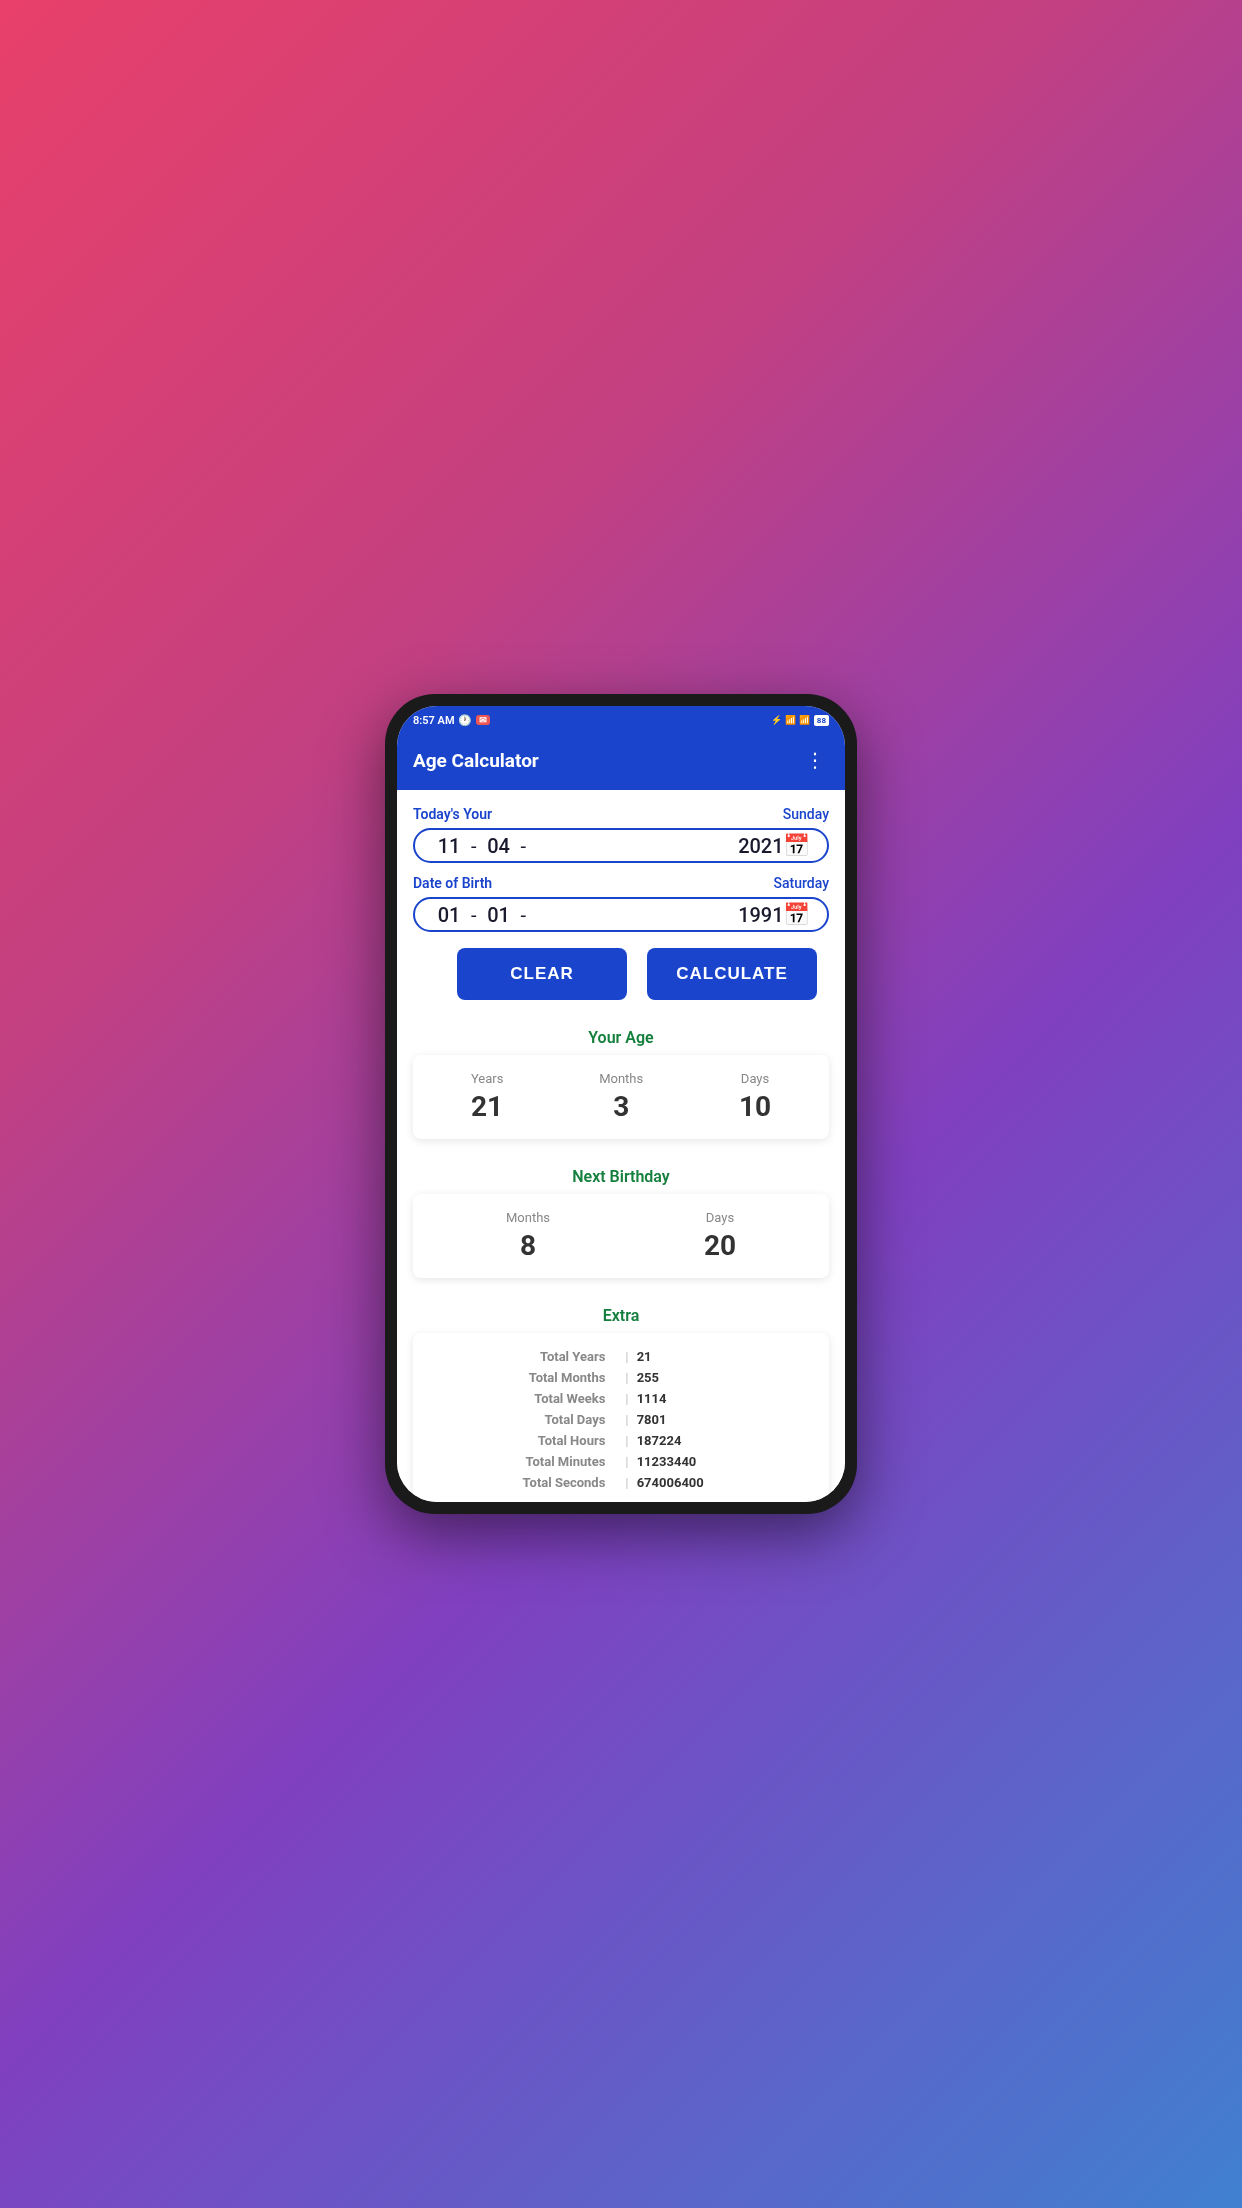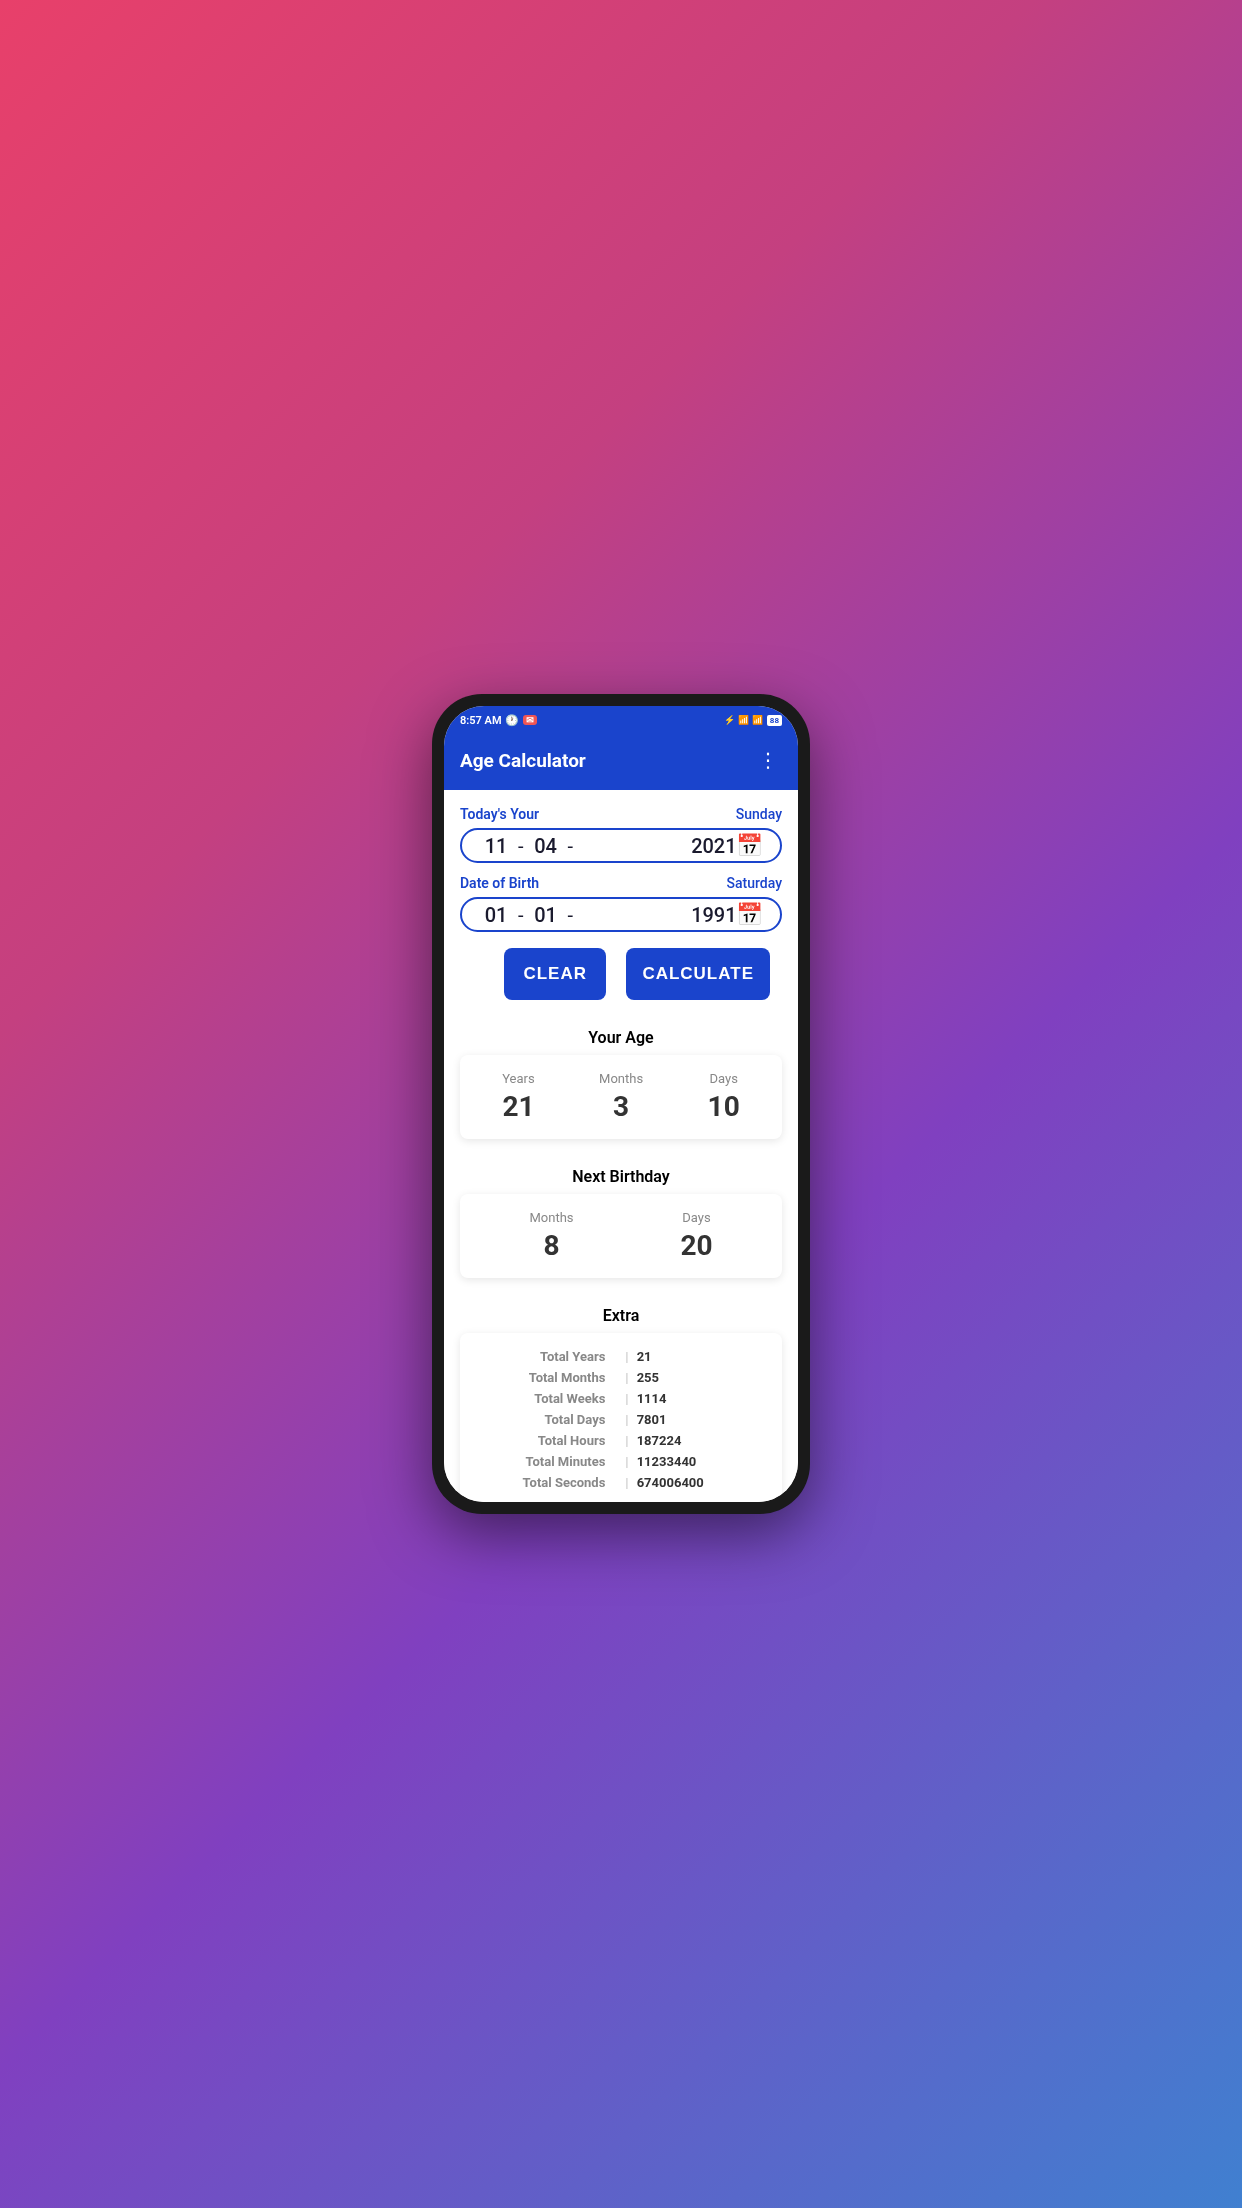--- a/index.html
+++ b/index.html
@@ -8,21 +8,21 @@
     body {
       background: linear-gradient(135deg, #e8406a 0%, #c44080 30%, #8040c0 60%, #4080d0 100%);
       display: flex;
       justify-content: center;
       align-items: center;
       min-height: 100vh;
       font-family: 'Roboto', Arial, sans-serif;
     }
 
     .phone-frame {
-      width: 378px;
+      width: 472px;
       height: 820px;
       background: #1a1a1a;
       border-radius: 50px;
       padding: 12px;
       box-shadow: 0 20px 60px rgba(0,0,0,0.5);
       position: relative;
     }
 
     .phone-screen {
       width: 100%;
@@ -192,21 +192,21 @@
       padding: 16px;
       font-size: 17px;
       font-weight: 700;
       cursor: pointer;
       letter-spacing: 1px;
     }
 
     
     .section-title {
       text-align: center;
-      color: #000000;
+      color: #15803d;
       font-size: 16px;
       font-weight: 600;
       margin: 28px 0 8px;
     }
 
     .result-card {
       background: white;
       border-radius: 8px;
       box-shadow: 0 2px 8px rgba(0,0,0,0.1);
       padding: 16px;

